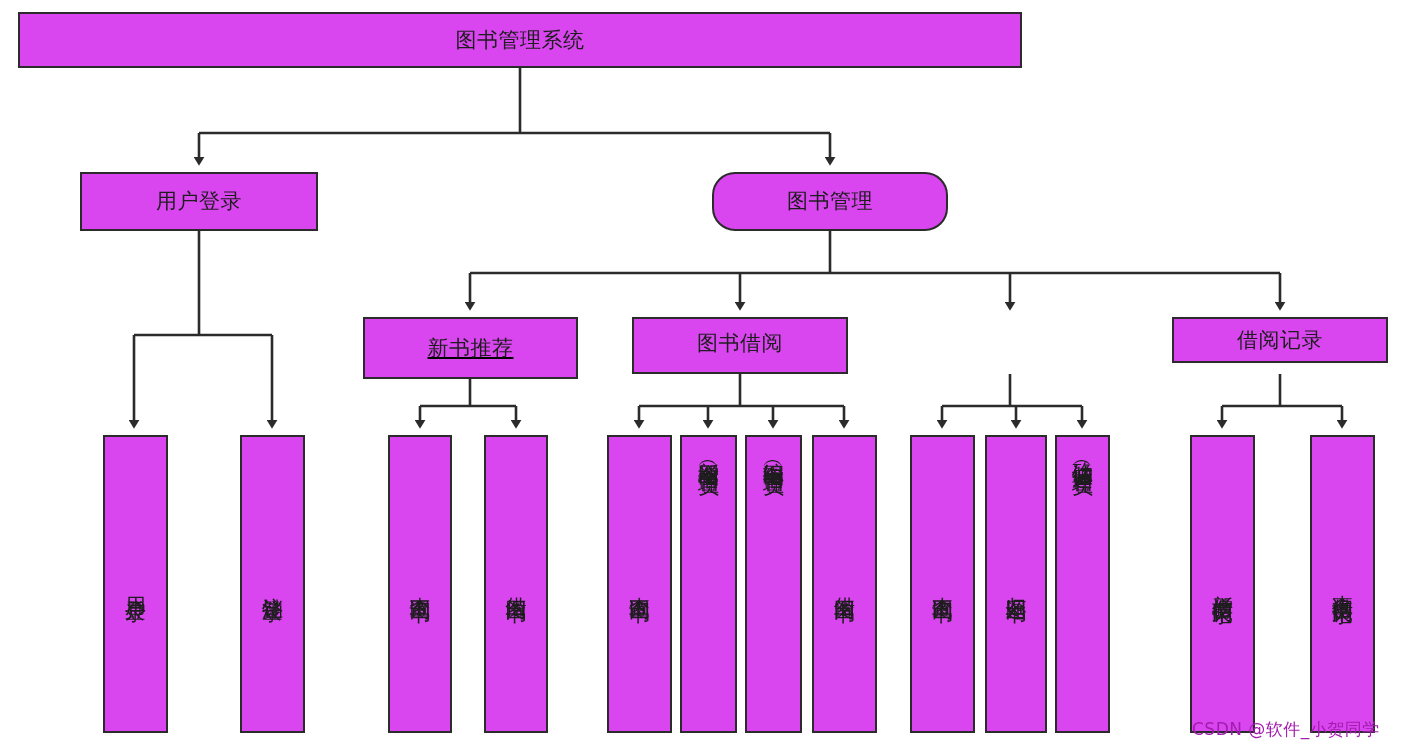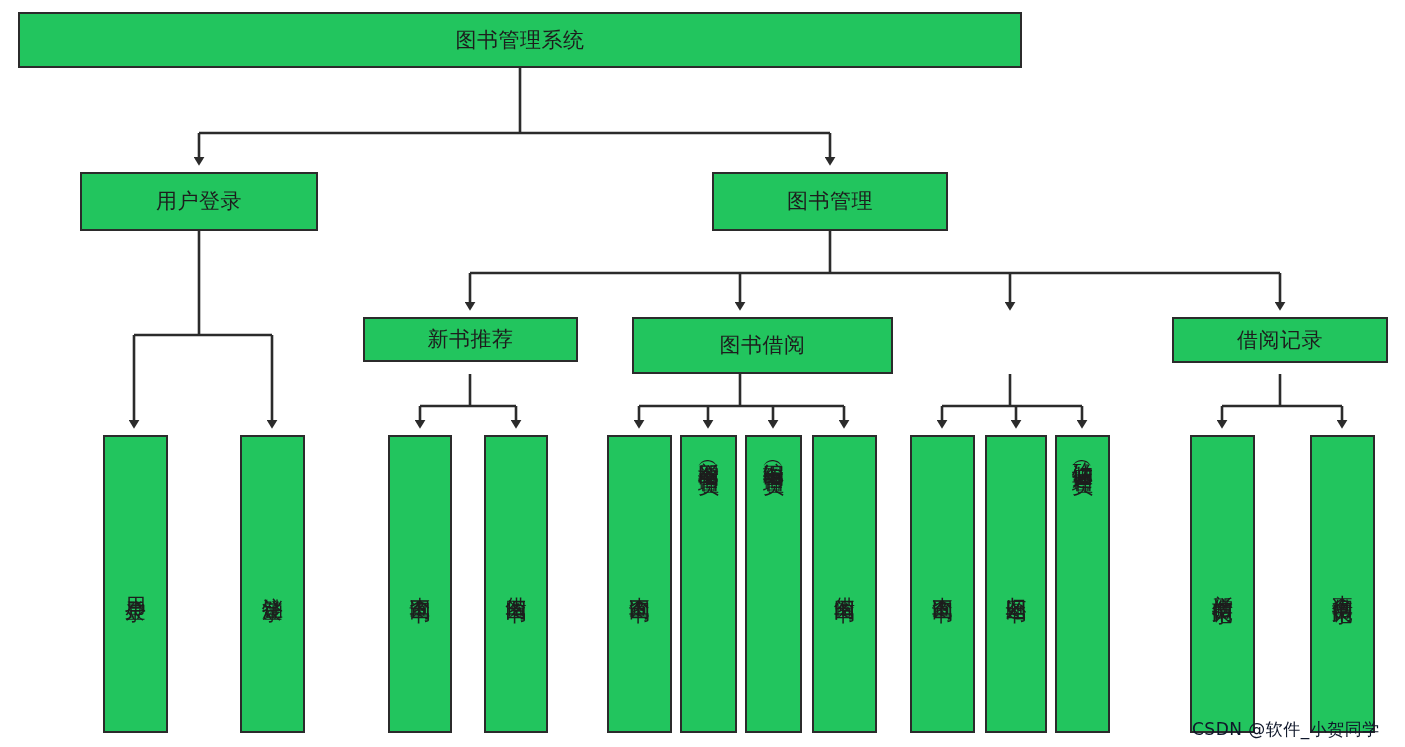--- a/index.html
+++ b/index.html
@@ -20,21 +20,21 @@
   svg#edges {
     position: absolute;
     left: 0;
     top: 0;
     width: 1405px;
     height: 747px;
   }
   .node {
     position: absolute;
     box-sizing: border-box;
-    background: #22c55e;
+    background: #d946ef;
     border: 2.5px solid #2b2b2b;
     display: flex;
     align-items: center;
     justify-content: center;
   }
   .node-label {
     color: #1d1d1d;
     font-size: 21px;
     line-height: 1.18;
     letter-spacing: 0.5px;
@@ -125,28 +125,28 @@
     </g>
   </svg>
 
   <div class="node" id="node-root" style="left: 18px; top: 12px; width: 1004px; height: 56px;">
     <span class="node-label">图书管理系统</span>
   </div>
 
   <div class="node" id="node-l1-0" style="left: 80px; top: 172px; width: 238px; height: 59px;">
     <span class="node-label">用户登录</span>
   </div>
-  <div class="node" id="node-l1-1" style="left: 712px; top: 172px; width: 236px; height: 59px;">
+  <div class="node" id="node-l1-1" style="left: 712px; top: 172px; width: 236px; height: 59px; border-radius: 23px;">
     <span class="node-label">图书管理</span>
   </div>
 
-  <div class="node" id="node-l2-0" style="left: 363px; top: 317px; width: 215px; height: 45px;">
+  <div class="node" id="node-l2-0" style="left: 363px; top: 317px; width: 215px; height: 62px; text-decoration: underline;">
     <span class="node-label">新书推荐</span>
   </div>
-  <div class="node" id="node-l2-1" style="left: 632px; top: 317px; width: 261px; height: 57px;">
+  <div class="node" id="node-l2-1" style="left: 632px; top: 317px; width: 216px; height: 57px; font-family: Liberation Mono, monospace;">
     <span class="node-label">图书借阅</span>
   </div>
   <div class="node" id="node-l2-3" style="left: 1172px; top: 317px; width: 216px; height: 46px;">
     <span class="node-label">借阅记录</span>
   </div>
 
   <div class="node vertical centered" id="node-leaf-0" style="left: 103px; top: 435px; width: 65px; height: 298px;">
     <span class="node-label">用户登录</span>
   </div>
   <div class="node vertical centered" id="node-leaf-1" style="left: 240px; top: 435px; width: 65px; height: 298px;">
@@ -179,15 +179,15 @@
   <div class="node vertical" id="node-leaf-10" style="left: 1055px; top: 435px; width: 55px; height: 298px;">
     <span class="node-label">确认归还（管理员）</span>
   </div>
   <div class="node vertical centered" id="node-leaf-11" style="left: 1190px; top: 435px; width: 65px; height: 298px;">
     <span class="node-label">新增借阅记录</span>
   </div>
   <div class="node vertical centered" id="node-leaf-12" style="left: 1310px; top: 435px; width: 65px; height: 298px;">
     <span class="node-label">查询借阅记录</span>
   </div>
 
-  <div class="watermark" style="left: 1192px; top: 718px; color: #0f172a;">CSDN @软件_小贺同学</div>
+  <div class="watermark" style="left: 1192px; top: 718px; color: #a21caf;">CSDN @软件_小贺同学</div>
 
 </div>
 
 </body></html>

